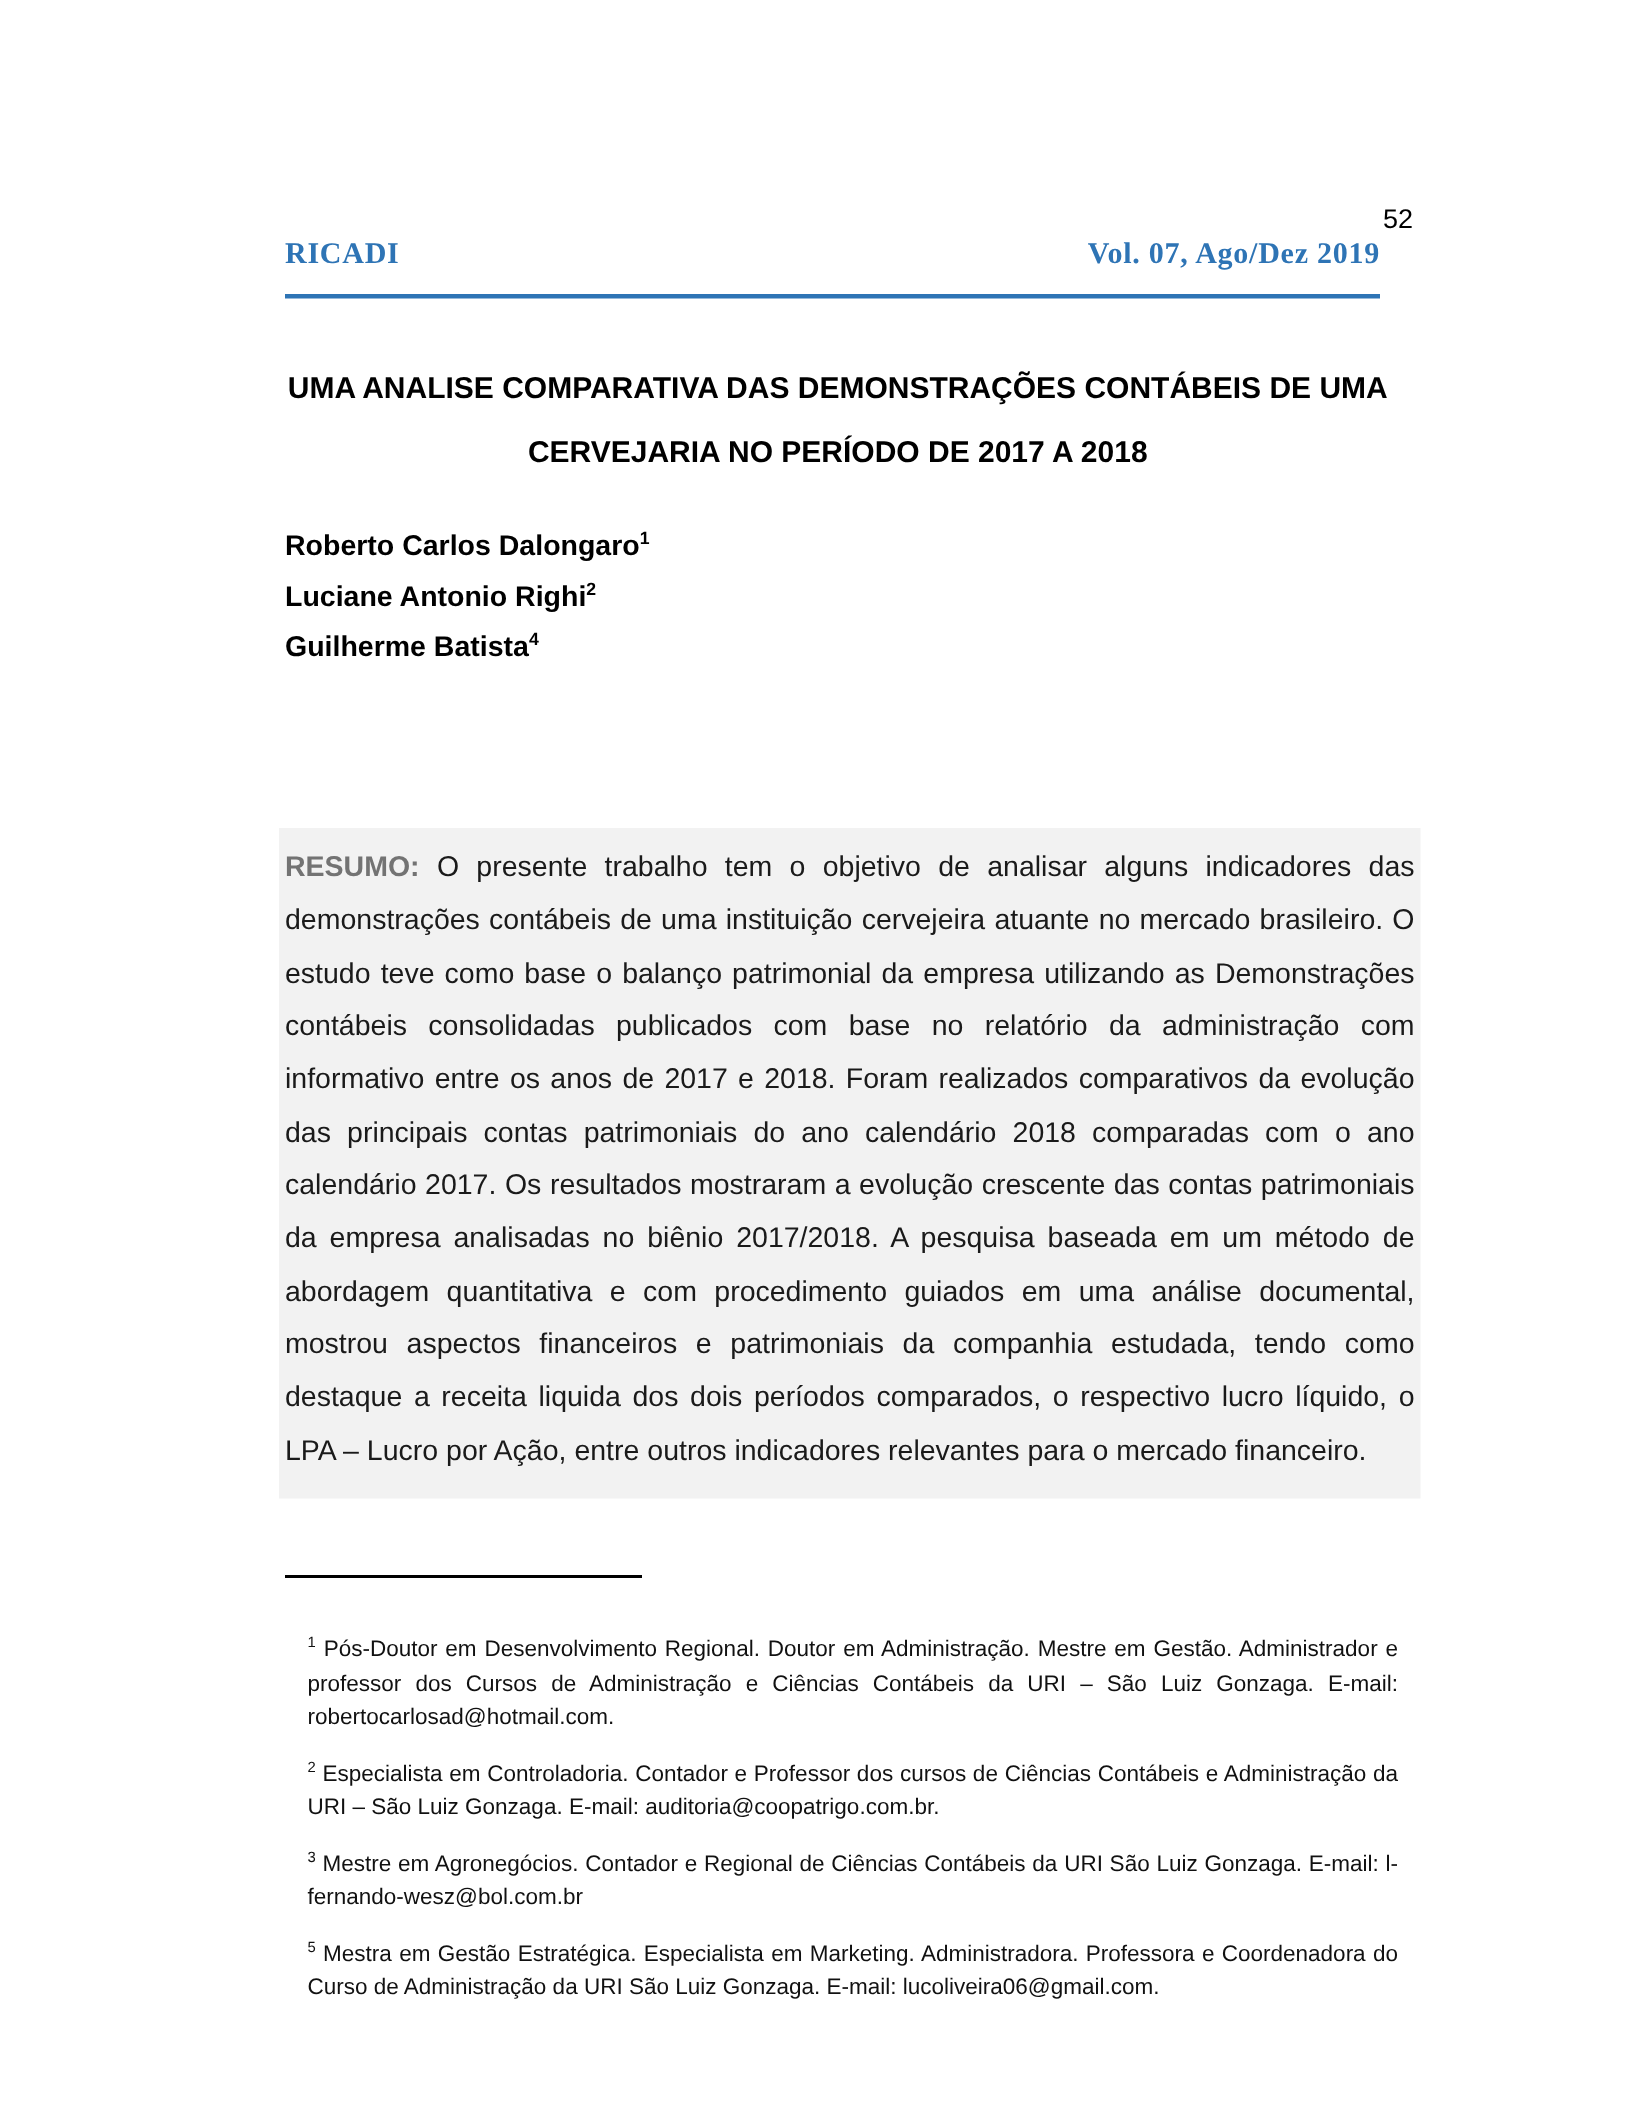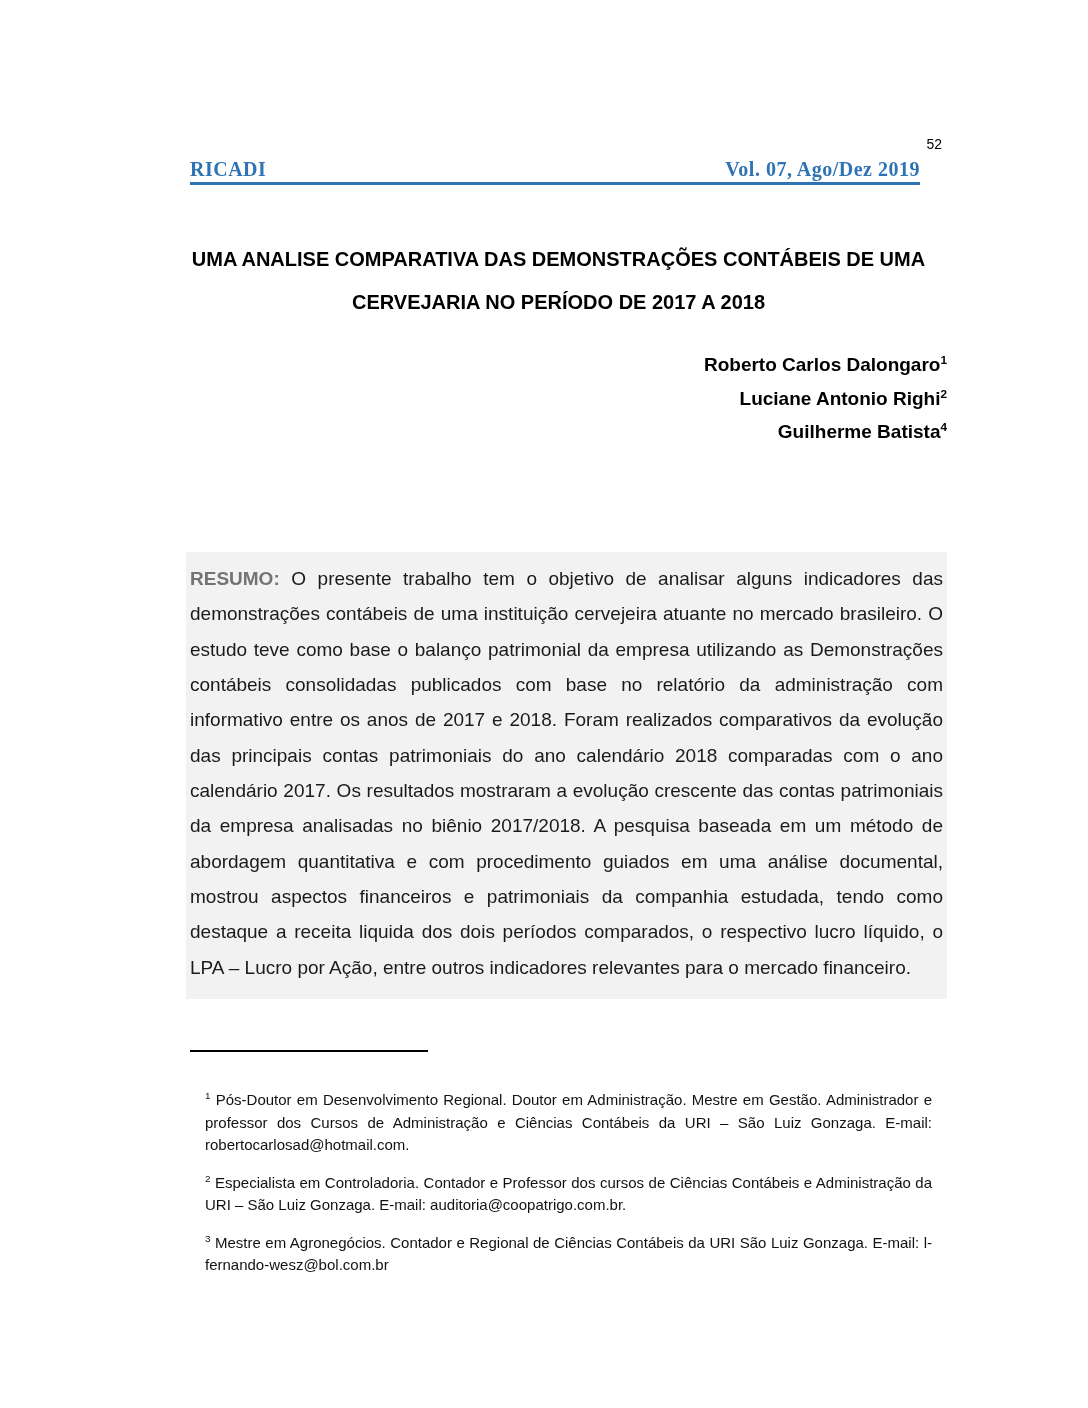--- a/index.html
+++ b/index.html
@@ -15,33 +15,33 @@
     height: 1408px;
     background: #ffffff;
     font-family: "Liberation Sans", "DejaVu Sans", sans-serif;
     color: var(--ink);
     overflow: hidden;
   }
   .page-number {
     position: absolute;
     top: 136px;
     right: 146px;
-    font-size: 14px;
+    font-size: 18px;
     color: #000000;
   }
   .journal-header {
     position: absolute;
     left: 190px;
     top: 158px;
     width: 730px;
     display: flex;
     justify-content: space-between;
     align-items: flex-end;
     border-bottom: 3px solid var(--accent);
-    padding-bottom: 1px;
+    padding-bottom: 15px;
     font-family: "Liberation Serif", "DejaVu Serif", serif;
     font-weight: bold;
     font-size: 20px;
     color: var(--accent);
     letter-spacing: 0.5px;
   }
   .paper-title {
     position: absolute;
     left: 180px;
     top: 238px;
@@ -50,21 +50,21 @@
     font-size: 20px;
     font-weight: bold;
     line-height: 2.15;
     color: #000000;
   }
   .authors {
     position: absolute;
     left: 190px;
     top: 348px;
     width: 757px;
-    text-align: right;
+    text-align: left;
     font-size: 19px;
     font-weight: bold;
     line-height: 1.77;
     color: #000000;
   }
   .authors sup {
     font-size: 0.62em;
     vertical-align: super;
     line-height: 0;
   }
@@ -129,15 +129,16 @@
     <strong class="abstract-label">RESUMO:</strong>
     <span>O presente trabalho tem o objetivo de analisar alguns indicadores das demonstrações contábeis de uma instituição cervejeira atuante no mercado brasileiro. O estudo teve como base o balanço patrimonial da empresa utilizando as Demonstrações contábeis consolidadas publicados com base no relatório da administração com informativo entre os anos de 2017 e 2018. Foram realizados comparativos da evolução das principais contas patrimoniais do ano calendário 2018 comparadas com o ano calendário 2017. Os resultados mostraram a evolução crescente das contas patrimoniais da empresa analisadas no biênio 2017/2018. A pesquisa baseada em um método de abordagem quantitativa e com procedimento guiados em uma análise documental, mostrou aspectos financeiros e patrimoniais da companhia estudada, tendo como destaque a receita liquida dos dois períodos comparados, o respectivo lucro líquido, o LPA – Lucro por Ação, entre outros indicadores relevantes para o mercado financeiro.</span>
   </p>
 
   <div class="footnote-rule"></div>
 
   <div class="footnotes">
     <p class="footnote"><sup>1</sup> <span>Pós-Doutor em Desenvolvimento Regional. Doutor em Administração. Mestre em Gestão. Administrador e professor dos Cursos de Administração e Ciências Contábeis da URI – São Luiz Gonzaga. E-mail: robertocarlosad@hotmail.com.</span></p>
     <p class="footnote"><sup>2</sup> <span>Especialista em Controladoria. Contador e Professor dos cursos de Ciências Contábeis e Administração da URI – São Luiz Gonzaga. E-mail: auditoria@coopatrigo.com.br.</span></p>
     <p class="footnote"><sup>3</sup> <span>Mestre em Agronegócios. Contador e Regional de Ciências Contábeis da URI São Luiz Gonzaga. E-mail: l-fernando-wesz@bol.com.br</span></p>
+    <p class="footnote"><sup>5</sup> <span>Mestra em Gestão Estratégica. Especialista em Marketing. Administradora. Professora e Coordenadora do Curso de Administração da URI São Luiz Gonzaga. E-mail: lucoliveira06@gmail.com.</span></p>
   </div>
 
 </div>
 
 </body></html>

